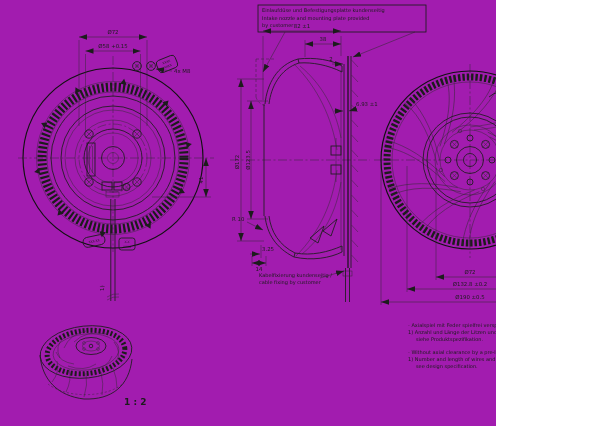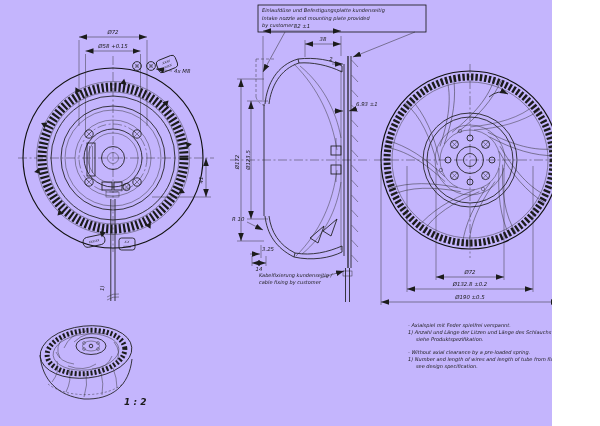--- a/index.html
+++ b/index.html
@@ -1,17 +1,17 @@
 <!DOCTYPE html>
 <html><head>
 <meta charset="utf-8">
 <style>
   html,body{margin:0;padding:0;background:#ffffff;}
-  .canvas{width:552px;height:426px;background:#c4b5fd;position:relative;overflow:hidden;
-          font-family:"DejaVu Sans",sans-serif;font-style:italic;}
+  .canvas{width:496px;height:426px;background:#a21caf;position:relative;overflow:hidden;
+          font-family:"DejaVu Sans",sans-serif;}
   svg text{font-family:"DejaVu Sans",sans-serif;fill:#1c1c1c;}
   .ln{stroke:#1c1c1c;stroke-width:.85;fill:none;}
   .lnThick{stroke:#111;stroke-width:1.15;fill:none;}
   .thin{stroke:#2a2a2a;stroke-width:.45;fill:none;}
   .dim{stroke:#2a2a2a;stroke-width:.5;fill:none;}
   .cl{stroke:#2a2a2a;stroke-width:.45;fill:none;stroke-dasharray:9 2.5 2 2.5;}
   .serr{stroke:#1c1c1c;fill:none;}
   .dimtext{font-size:5.4px;}
   .tiny{font-size:3px;}
   .note{font-size:5px;}

